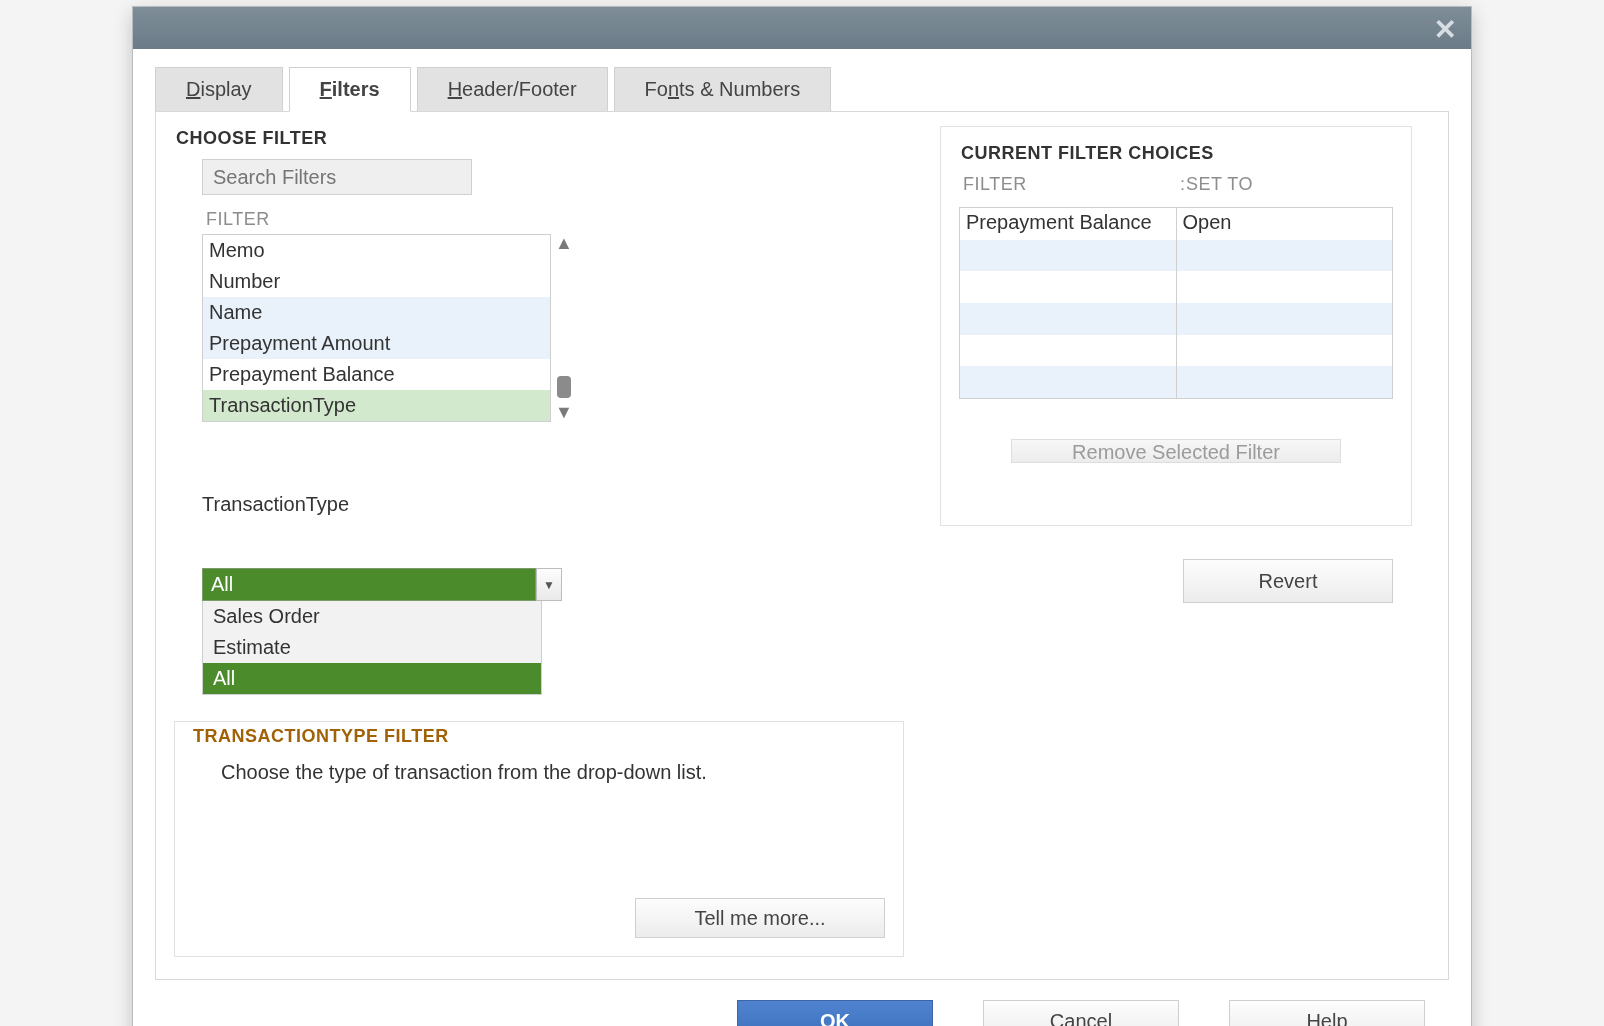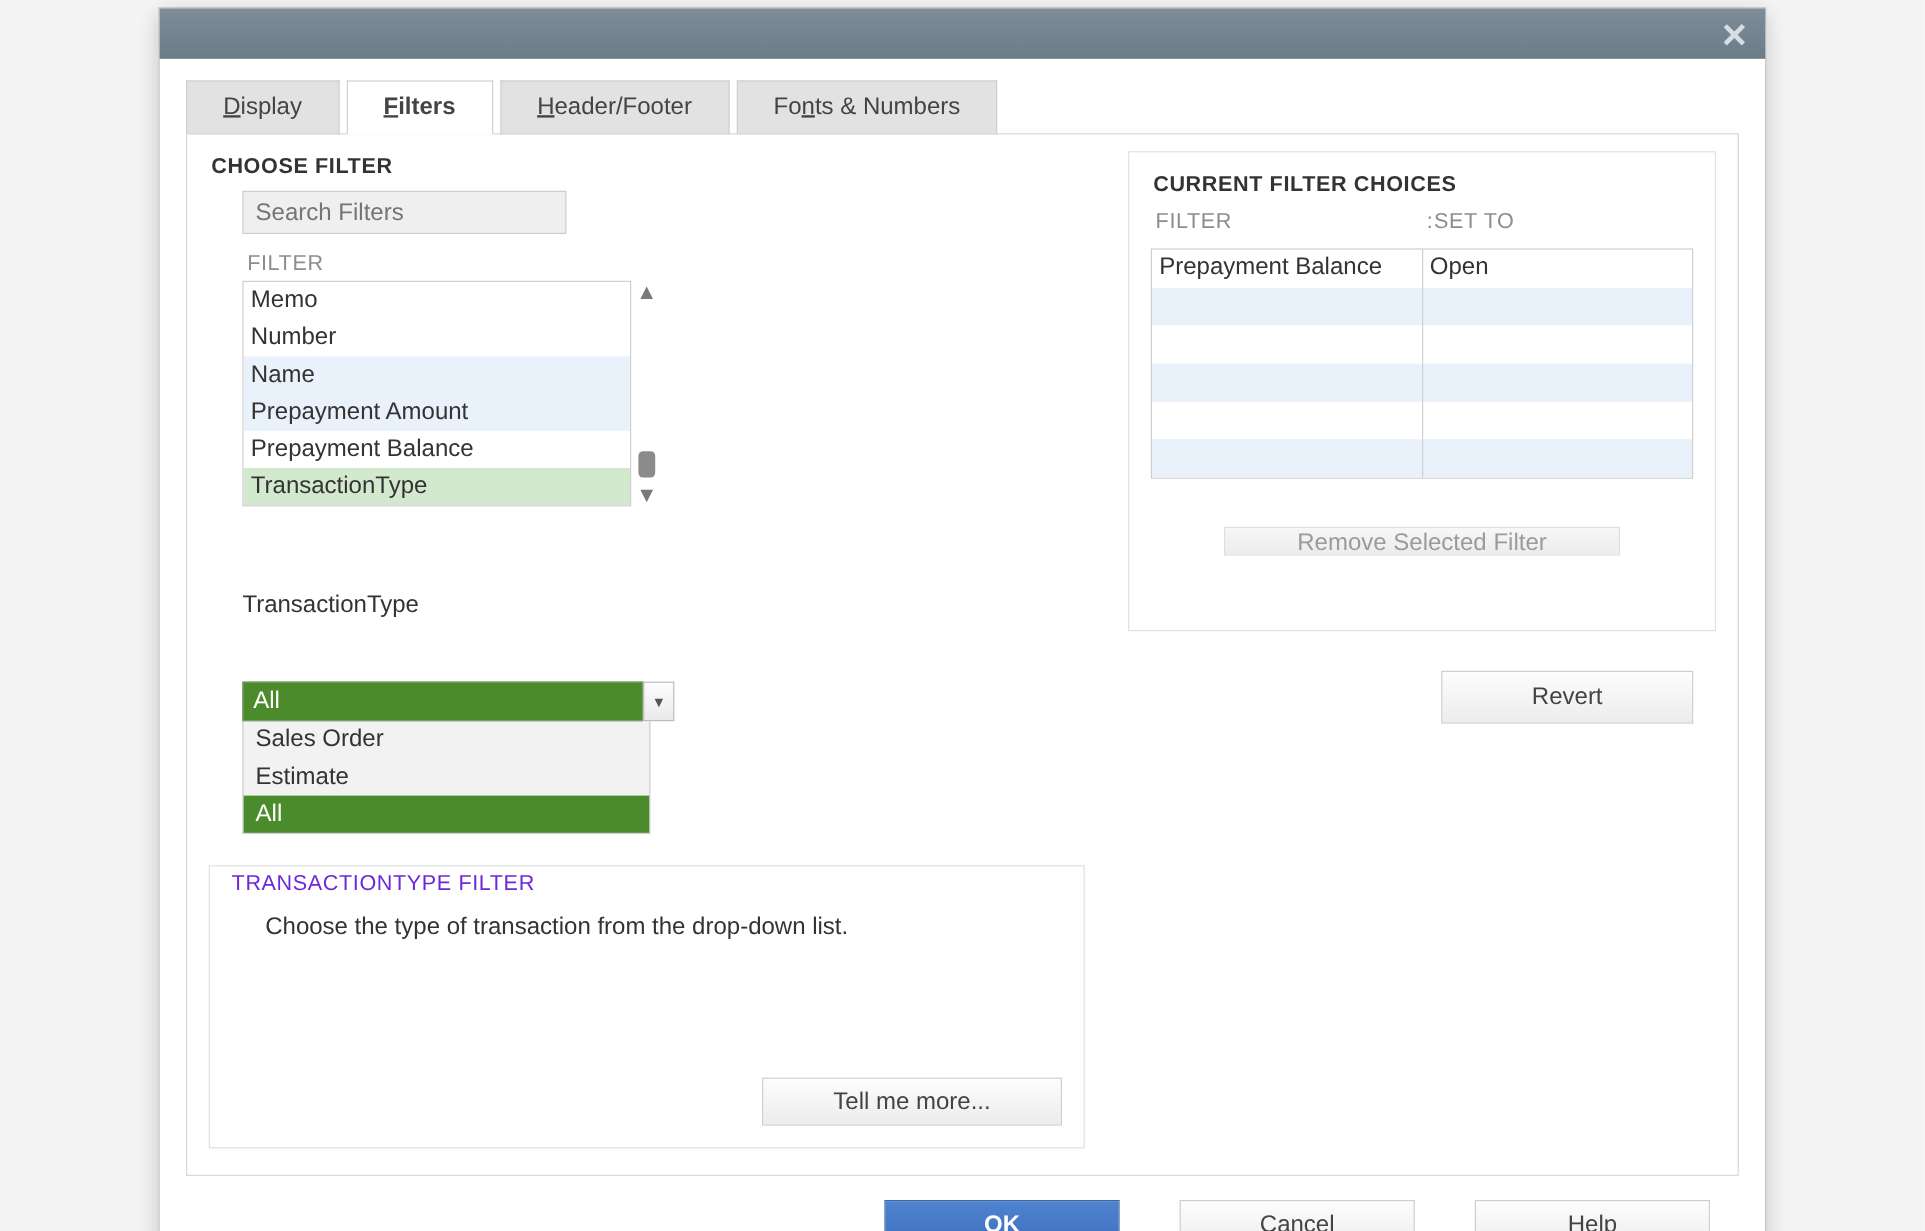--- a/index.html
+++ b/index.html
@@ -55,21 +55,21 @@
   .tab.active {
     background: #fff;
     font-weight: bold;
     border-bottom: 1px solid #fff;
     position: relative;
     z-index: 2;
   }
   .tab .ul { text-decoration: underline; }
   .panel {
     border: 1px solid #d8d8d8;
-    padding: 14px 18px 22px 18px;
+    padding: 14px 36px 22px 18px;
     margin-top: -1px;
     min-height: 640px;
     position: relative;
   }
   .columns { display: flex; gap: 26px; }
   .left { flex: 0 0 740px; }
   .right { flex: 1; }
   .section-heading {
     font-weight: bold;
     font-size: 18px;
@@ -83,21 +83,21 @@
     width: 270px; height: 36px;
     border: 1px solid #cfcfcf;
     background: #efefef;
     padding: 0 10px;
     font-size: 20px;
     color: #8a8a8a;
   }
   .col-head { color: #8d8d8d; font-size: 18px; margin: 14px 0 4px 4px; letter-spacing: .5px; }
   .filter-list {
     border: 1px solid #cfcfcf;
-    width: 324px;
+    width: 349px;
     position: relative;
   }
   .filter-list .items { max-height: 208px; overflow: hidden; }
   .filter-item {
     padding: 4px 6px;
     font-size: 20px;
     color: #333;
     cursor: pointer;
   }
   .filter-item.alt { background: #e9f1fa; }
@@ -153,21 +153,21 @@
   .dd-item.sel { background: #4c8b2b; color: #fff; }
 
   .desc-box {
     margin-top: 26px;
     border: 1px solid #e0e0e0;
     padding: 4px 18px 18px 18px;
     width: 730px;
     height: 236px;
     position: relative;
   }
-  .desc-title { font-weight: normal; font-size: 18px; color: #6d28d9; letter-spacing: .5px; }
+  .desc-title { font-weight: bold; font-size: 18px; color: #a16207; letter-spacing: .5px; }
   .desc-text { font-size: 20px; margin: 14px 0 0 28px; color: #333; }
   .tellmore {
     position: absolute; right: 18px; bottom: 18px;
     width: 250px; height: 40px;
     background: linear-gradient(#fdfdfd,#ececec);
     border: 1px solid #cfcfcf;
     font-size: 20px; color:#444;
     cursor:pointer;
   }
 

